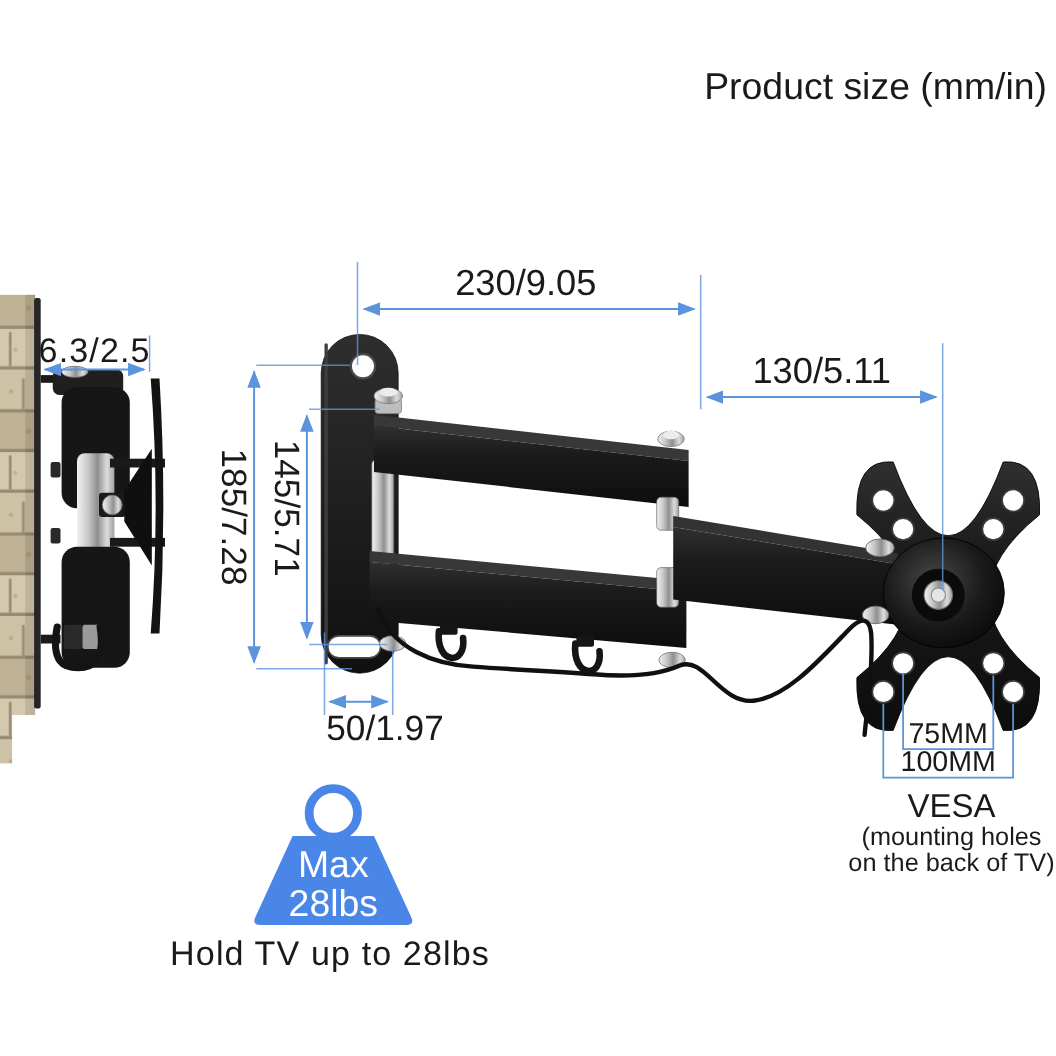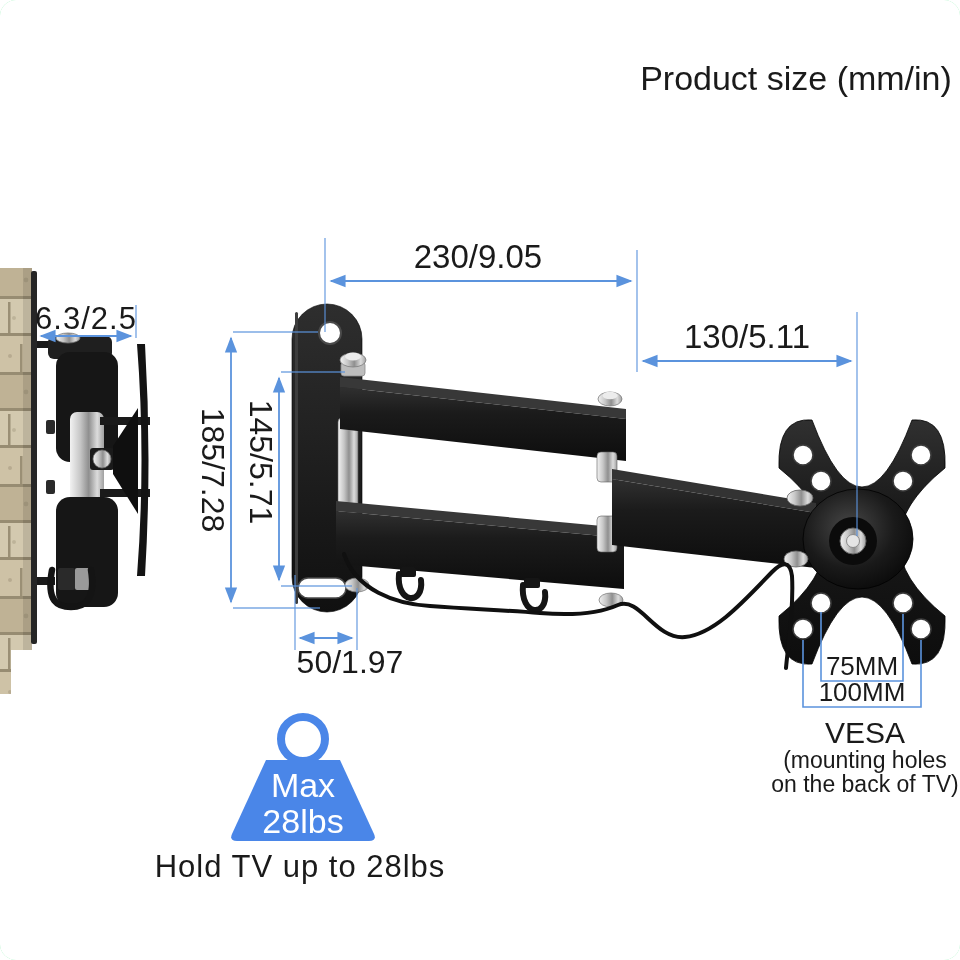--- a/index.html
+++ b/index.html
@@ -1,18 +1,18 @@
 <!DOCTYPE html>
 <html><head>
 <meta charset="utf-8">
 <style>
   html,body { margin:0; padding:0; background:#ffffff; }
   .stage {
     position:relative; width:960px; height:960px; background:#86efac;
-    font-family:"Liberation Sans", sans-serif; overflow:hidden;border-radius:16px;
+    font-family:"Liberation Sans", sans-serif; overflow:hidden;
   }
   svg { position:absolute; inset:0; }
   text { font-family:"Liberation Sans", sans-serif; }
   .ink   { fill:#1a1a1a; stroke:none; }
   .white { fill:#ffffff; stroke:none; }
   .t34 { font-size:34px; }
   .t33 { font-size:33px; }
   .t32 { font-size:32px; }
   .t31 { font-size:31px; letter-spacing:1px; }
   .t30 { font-size:30px; }

